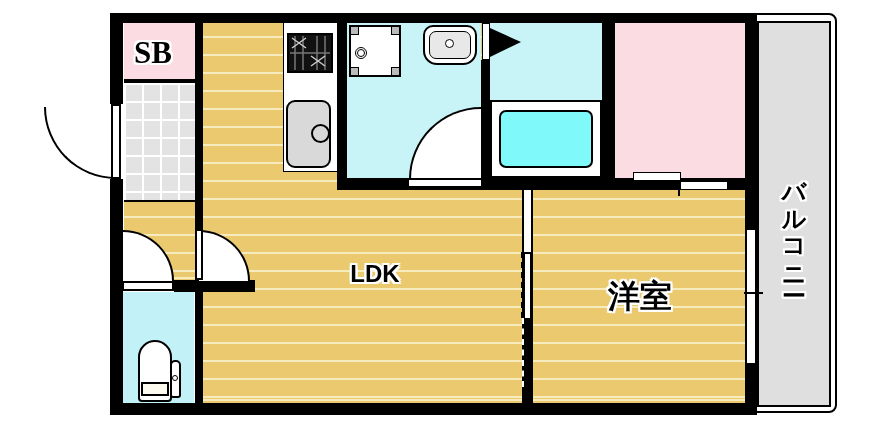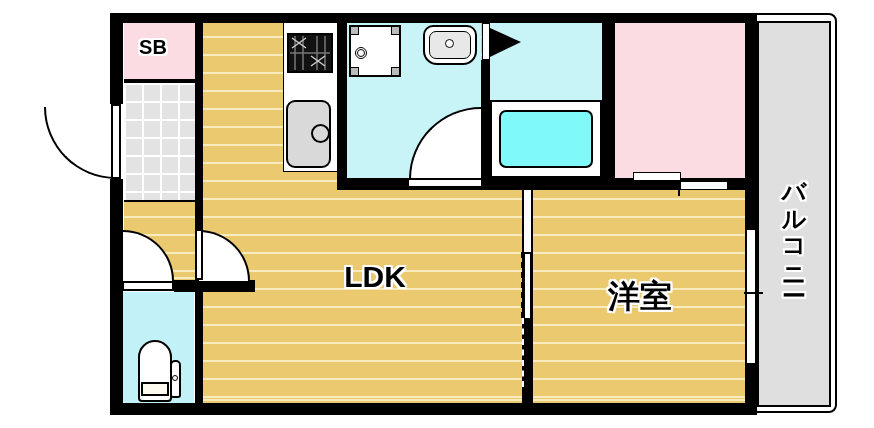--- a/index.html
+++ b/index.html
@@ -119,18 +119,18 @@
     <div class="abs" style="left:7px;top:8px;width:94px;height:58px;background:#7FF9F9;border:2px solid #000;border-radius:7px;"></div>
   </div>
 
   <div class="abs" style="left:136px;top:338px;width:48px;height:66px;">
     <div class="abs" style="left:2px;top:2px;width:34px;height:62px;background:#fff;border:2px solid #000;border-radius:17px 17px 4px 4px;"></div>
     <div class="abs" style="left:5px;top:44px;width:28px;height:14px;background:#FDFBEF;border:2px solid #000;"></div>
     <div class="abs" style="left:34px;top:22px;width:11px;height:38px;background:#fff;border:2px solid #000;border-radius:5px 5px 3px 3px;"></div>
     <div class="abs" style="left:36px;top:37px;width:6px;height:6px;background:#fff;border:1.5px solid #000;border-radius:50%;"></div>
   </div>
 
-  <div class="label" style="left:124px;top:37px;width:58px;font-size:20px;">SB</div>
-  <div class="label" style="left:325px;top:262px;width:100px;font-size:30px;">LDK</div>
+  <div class="label" style="left:124px;top:37px;width:58px;font-size:31px;font-family:Liberation Serif, serif;">SB</div>
+  <div class="label" style="left:325px;top:262px;width:100px;font-size:24px;">LDK</div>
   <div class="label" style="left:590px;top:280px;width:100px;font-size:32px;">洋室</div>
   <div class="label" style="left:766px;top:140px;width:40px;height:170px;font-size:24px;writing-mode:vertical-rl;text-orientation:mixed;letter-spacing:2px;">バルコニー</div>
 
 </div>
 
 </body></html>

